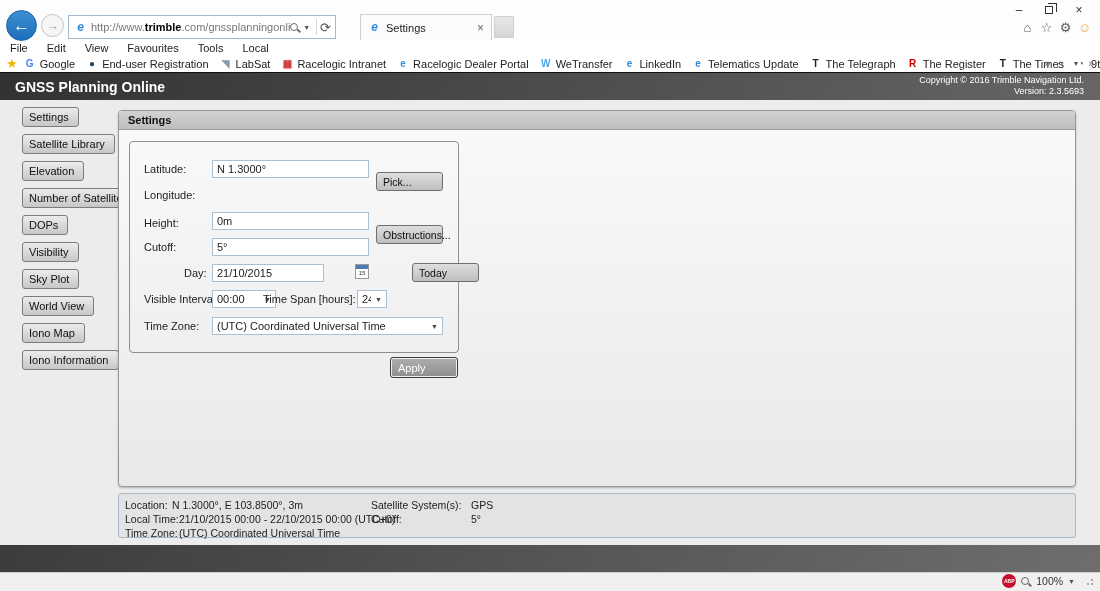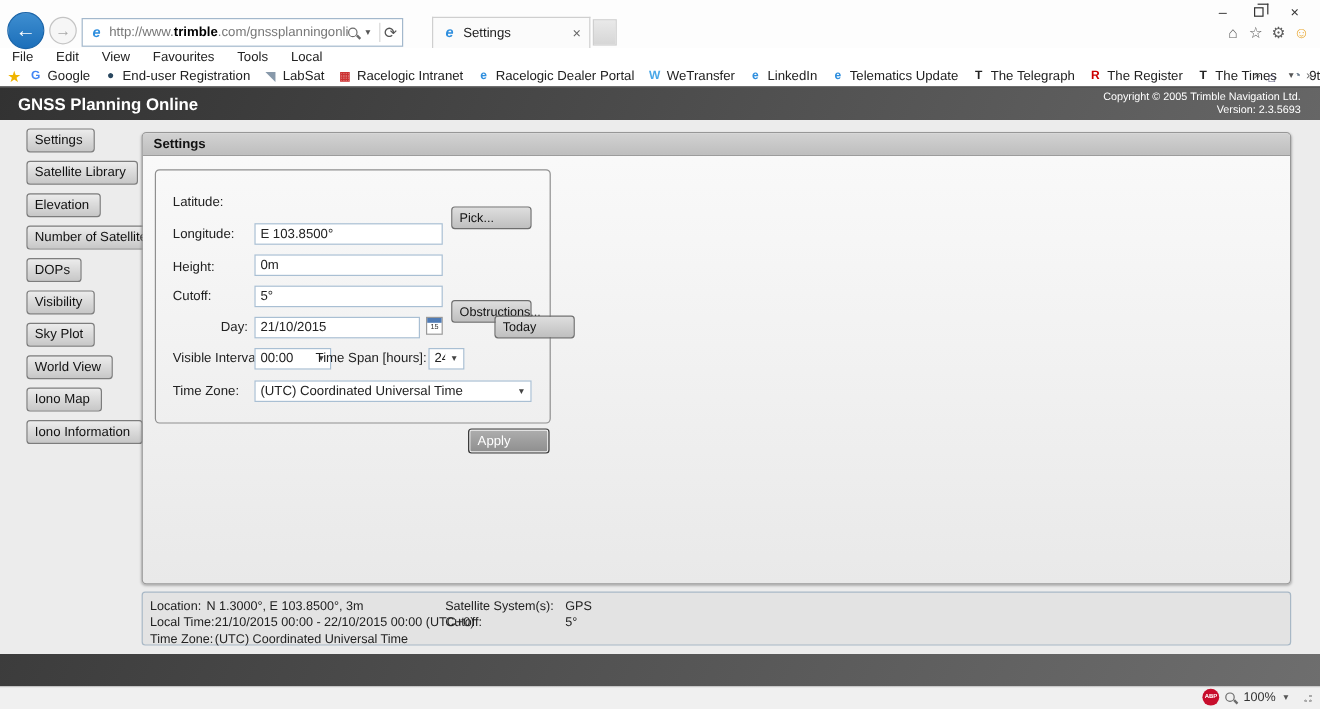--- a/index.html
+++ b/index.html
@@ -218,21 +218,21 @@
 <div id="fav-right">
   <span>»</span>
   <span class="home-feed">⌂</span>
   <span class="caret">▼</span>
   <span>»</span>
 </div>
 
 <div id="page-header">
   <div id="page-title">GNSS Planning Online</div>
   <div id="header-right">
-    <div>Copyright © 2005 Trimble Navigation Ltd.</div>
+    <div>Copyright © 2016 Trimble Navigation Ltd.</div>
     <div>Version: 2.3.5693</div>
   </div>
 </div>
 
 <div id="content">
 
   <div id="sidebar">
 
   <button class="side-btn"><span>Settings</span></button>
       <button class="side-btn"><span>Satellite Library</span></button>
@@ -246,43 +246,43 @@
       <button class="side-btn"><span>Iono Information</span></button>
     </div>
 
   <div id="panel">
     <div id="panel-strip">Settings</div>
 
     <div id="fieldset">
       <div class="frow" style="top:18px;">
         <span class="flabel">Latitude:</span>
       </div>
+      <input class="fin" style="left: 82px; top: 18px; width: 157px;" value="N 1.3000°">
 
       <button class="side-action" style="top:30px;">Pick...</button>
 
       <div class="frow" style="top:44px;">
         <span class="flabel">Longitude:</span>
       </div>
-      <input class="fin" style="left: 82px; top: 44px; width: 157px;" value="E 103.8500°">
 
       <div class="frow" style="top:72px;">
         <span class="flabel">Height:</span>
       </div>
       <input class="fin" style="left: 82px; top: 70px; width: 157px;" value="0m">
 
       <div class="frow" style="top:96px;">
         <span class="flabel">Cutoff:</span>
       </div>
       <input class="fin" style="left: 82px; top: 96px; width: 157px;" value="5°">
-      <button class="side-action" style="top:108px;">Obstructions...</button>
+      <button class="side-action" style="top:83px;">Obstructions...</button>
 
       <div class="frow" style="top:122px;margin-left:40px;">
         <span class="flabel">Day:</span>
       </div>
-      <input class="fin" style="left: 82px; top: 122px; width: 138px;" value="21/10/2015">
+      <input class="fin" style="left: 82px; top: 122px; width: 112px;" value="21/10/2015">
       <div style="position:absolute; left:0; top:120px; width:100%; height:0;">
         <span id="cal-btn">15</span>
       </div>
       <button class="side-action" style="top:121px;margin-left:36px;">Today</button>
 
       <div class="frow" style="top:148px;">
         <span class="flabel">Visible Interval:</span>
       </div>
       <div class="fsel" style="left:82px; top:148px; width:64px;">
         <span class="sel-text">00:00</span>

